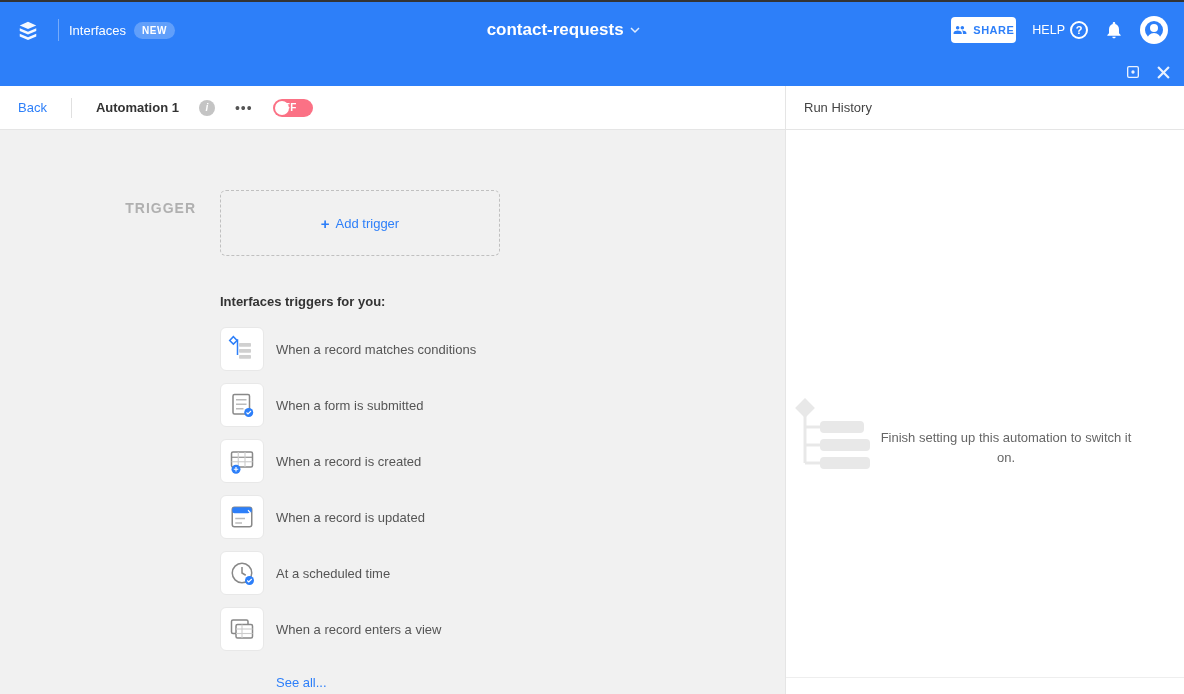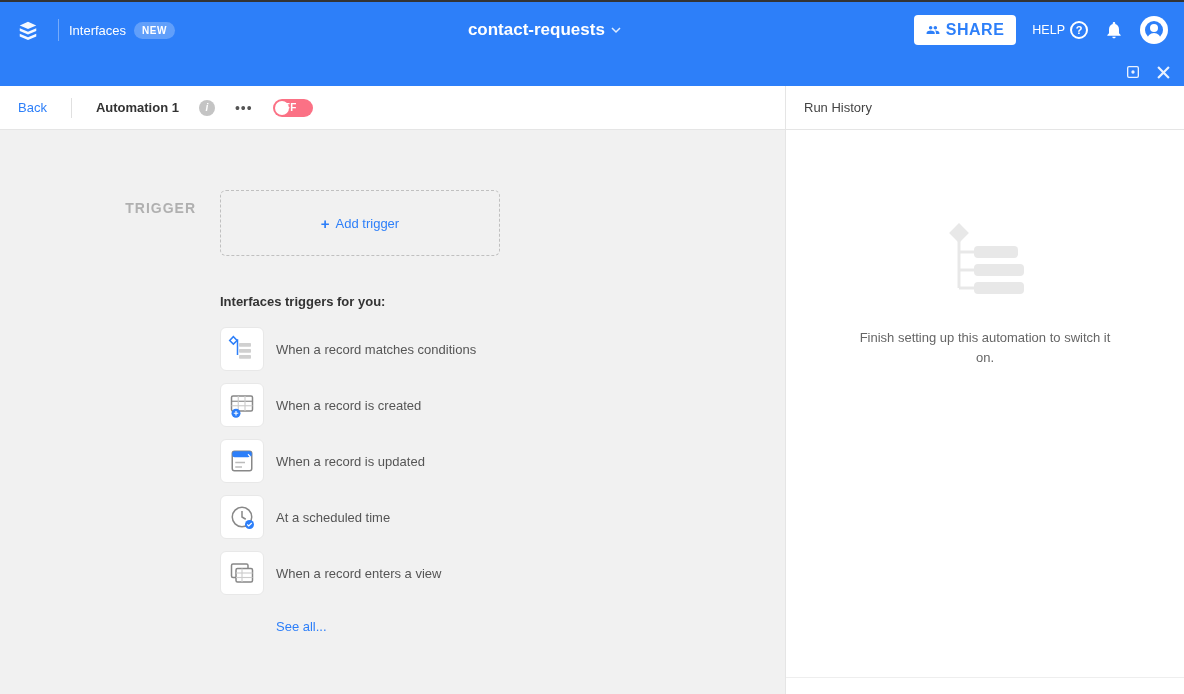--- a/index.html
+++ b/index.html
@@ -9,21 +9,21 @@
 
 .topbar { height: 56px; background: #2d7ff9; display: flex; align-items: center; padding: 0 16px; color: #fff; }
 .logo { width: 24px; height: 24px; margin-right: 14px; display:flex; align-items:center; justify-content:center; }
 .vdiv { width: 1px; height: 22px; background: rgba(255,255,255,0.35); margin: 0 10px 0 4px; }
 .interfaces { font-weight: 500; color: #fff; margin-right: 8px; }
 .badge-new { background: rgba(255,255,255,0.25); color: #fff; font-size: 10px; font-weight: 700; padding: 3px 8px; border-radius: 10px; letter-spacing: 0.5px; }
 .center { flex: 1; display: flex; justify-content: center; align-items: center; gap: 6px; }
 .base-name { font-size: 17px; font-weight: 600; color: #fff; }
 .chev { color: #fff; opacity: 0.85; }
 .right { display: flex; align-items: center; gap: 16px; }
-.share-btn { background: #fff; color: #2d7ff9; border-radius: 4px; padding: 6px 12px; display: flex; align-items: center; gap: 6px; font-weight: 700; font-size: 16px; letter-spacing: 0.5px; }
+.share-btn { background: #fff; color: #2d7ff9; border-radius: 4px; padding: 6px 2px; display: flex; align-items: center; gap: 6px; font-weight: 700; font-size: 11px; letter-spacing: 0.5px; }
 .help { display: flex; align-items: center; gap: 5px; font-size: 12.5px; font-weight: 500; }
 .icon-circle { width: 18px; height: 18px; border: 2px solid #fff; border-radius: 50%; display: inline-flex; align-items: center; justify-content: center; font-size: 11px; font-weight: 700; }
 .bell { width: 20px; height: 20px; }
 .avatar { width: 28px; height: 28px; background: #fff; border-radius: 50%; display: flex; align-items: center; justify-content: center; }
 .avatar-inner { width: 18px; height: 18px; background: #2d7ff9; border-radius: 50%; position: relative; }
 .avatar-inner::before { content:""; position:absolute; top:3px; left:5px; width:8px; height:8px; background:#fff; border-radius:50%; }
 .avatar-inner::after { content:""; position:absolute; bottom:-2px; left:2px; width:14px; height:8px; background:#fff; border-radius:8px 8px 0 0; }
 
 
 .secondbar { height: 28px; background: #2d7ff9; display: flex; justify-content: flex-end; align-items: center; padding: 0 14px; gap: 16px; }
@@ -54,21 +54,21 @@
 
 .suggested-label { margin: 38px 0 18px 220px; font-size: 13px; font-weight: 600; color: #333; }
 .sugg-list { margin-left: 220px; display: flex; flex-direction: column; gap: 12px; }
 .sugg-item { display: flex; align-items: center; gap: 12px; }
 .sugg-icon { width: 44px; height: 44px; background: #fff; border: 1px solid #e8e8e8; border-radius: 6px; display: flex; align-items: center; justify-content: center; }
 .sugg-text { font-size: 13px; color: #555; }
 .see-all { margin: 24px 0 8px 276px; color: #2d7ff9; font-size: 13px; }
 
 
 .panel { width: 399px; border-left: 1px solid #e5e5e5; background: #fff; display: flex; flex-direction: column; position: relative; }
-.panel-body { flex: 1; display: flex; flex-direction: column; align-items: center; justify-content: flex-start; padding-top: 88px; overflow-y: scroll; }
+.panel-body { flex: 1; display: flex; flex-direction: row; align-items: center; justify-content: flex-start; padding-top: 88px; overflow-y: scroll; }
 .placeholder-ill { width: 90px; height: 90px; margin-bottom: 20px; }
 .placeholder-text { color: #666; font-size: 13px; text-align: center; line-height: 1.5; max-width: 260px; }
 .panel-hscroll-strip { height: 17px; border-top: 1px solid #eee; overflow-x: scroll; }
 .panel-hscroll-strip .wider { width: 500px; height: 1px; }
 
 
 ::-webkit-scrollbar { width: 15px; height: 15px; }
 ::-webkit-scrollbar-track { background: #f7f7f7; }
 ::-webkit-scrollbar-thumb { background: #cfcfcf; border-radius: 2px; }
 ::-webkit-scrollbar-button { display: block; height: 15px; width:15px; background: #f7f7f7; }
@@ -174,20 +174,33 @@
                   <path d="M8 8 l6 0 l0 20" stroke="#2d7ff9" stroke-width="2" fill="none"></path>
                   <rect x="5" y="5" width="7" height="7" fill="#fff" stroke="#2d7ff9" stroke-width="2" transform="rotate(45 8.5 8.5)"></rect>
                   <rect x="16" y="12" width="16" height="5" rx="1" fill="#d0d0d0"></rect>
                   <rect x="16" y="20" width="16" height="5" rx="1" fill="#d0d0d0"></rect>
                   <rect x="16" y="28" width="16" height="5" rx="1" fill="#d0d0d0"></rect>
                 </svg>
             </div>
             <span class="sugg-text">When a record matches conditions</span>
           </div>
 
+          <div class="sugg-item">
+            <div class="sugg-icon">
+              <svg width="30" height="30" viewBox="0 0 40 40">
+                  <rect x="8" y="6" width="22" height="26" rx="2" fill="#fff" stroke="#888" stroke-width="2"></rect>
+                  <line x1="12" y1="13" x2="26" y2="13" stroke="#bbb" stroke-width="2"></line>
+                  <line x1="12" y1="19" x2="26" y2="19" stroke="#bbb" stroke-width="2"></line>
+                  <line x1="12" y1="25" x2="22" y2="25" stroke="#bbb" stroke-width="2"></line>
+                  <circle cx="29" cy="30" r="6" fill="#2d7ff9"></circle>
+                  <path d="M26 30l2 2 4-4" stroke="#fff" stroke-width="1.5" fill="none"></path>
+                </svg>
+            </div>
+            <span class="sugg-text">When a form is submitted</span>
+          </div>
 
           <div class="sugg-item">
             <div class="sugg-icon">
               <svg width="30" height="30" viewBox="0 0 40 40">
                   <rect x="6" y="8" width="28" height="20" rx="2" fill="#fff" stroke="#888" stroke-width="2"></rect>
                   <line x1="6" y1="15" x2="34" y2="15" stroke="#888" stroke-width="1.5"></line>
                   <line x1="6" y1="21" x2="34" y2="21" stroke="#ccc" stroke-width="1.5"></line>
                   <line x1="15" y1="8" x2="15" y2="28" stroke="#ccc" stroke-width="1.5"></line>
                   <line x1="24" y1="8" x2="24" y2="28" stroke="#ccc" stroke-width="1.5"></line>
                   <circle cx="12" cy="31" r="6" fill="#2d7ff9"></circle>

